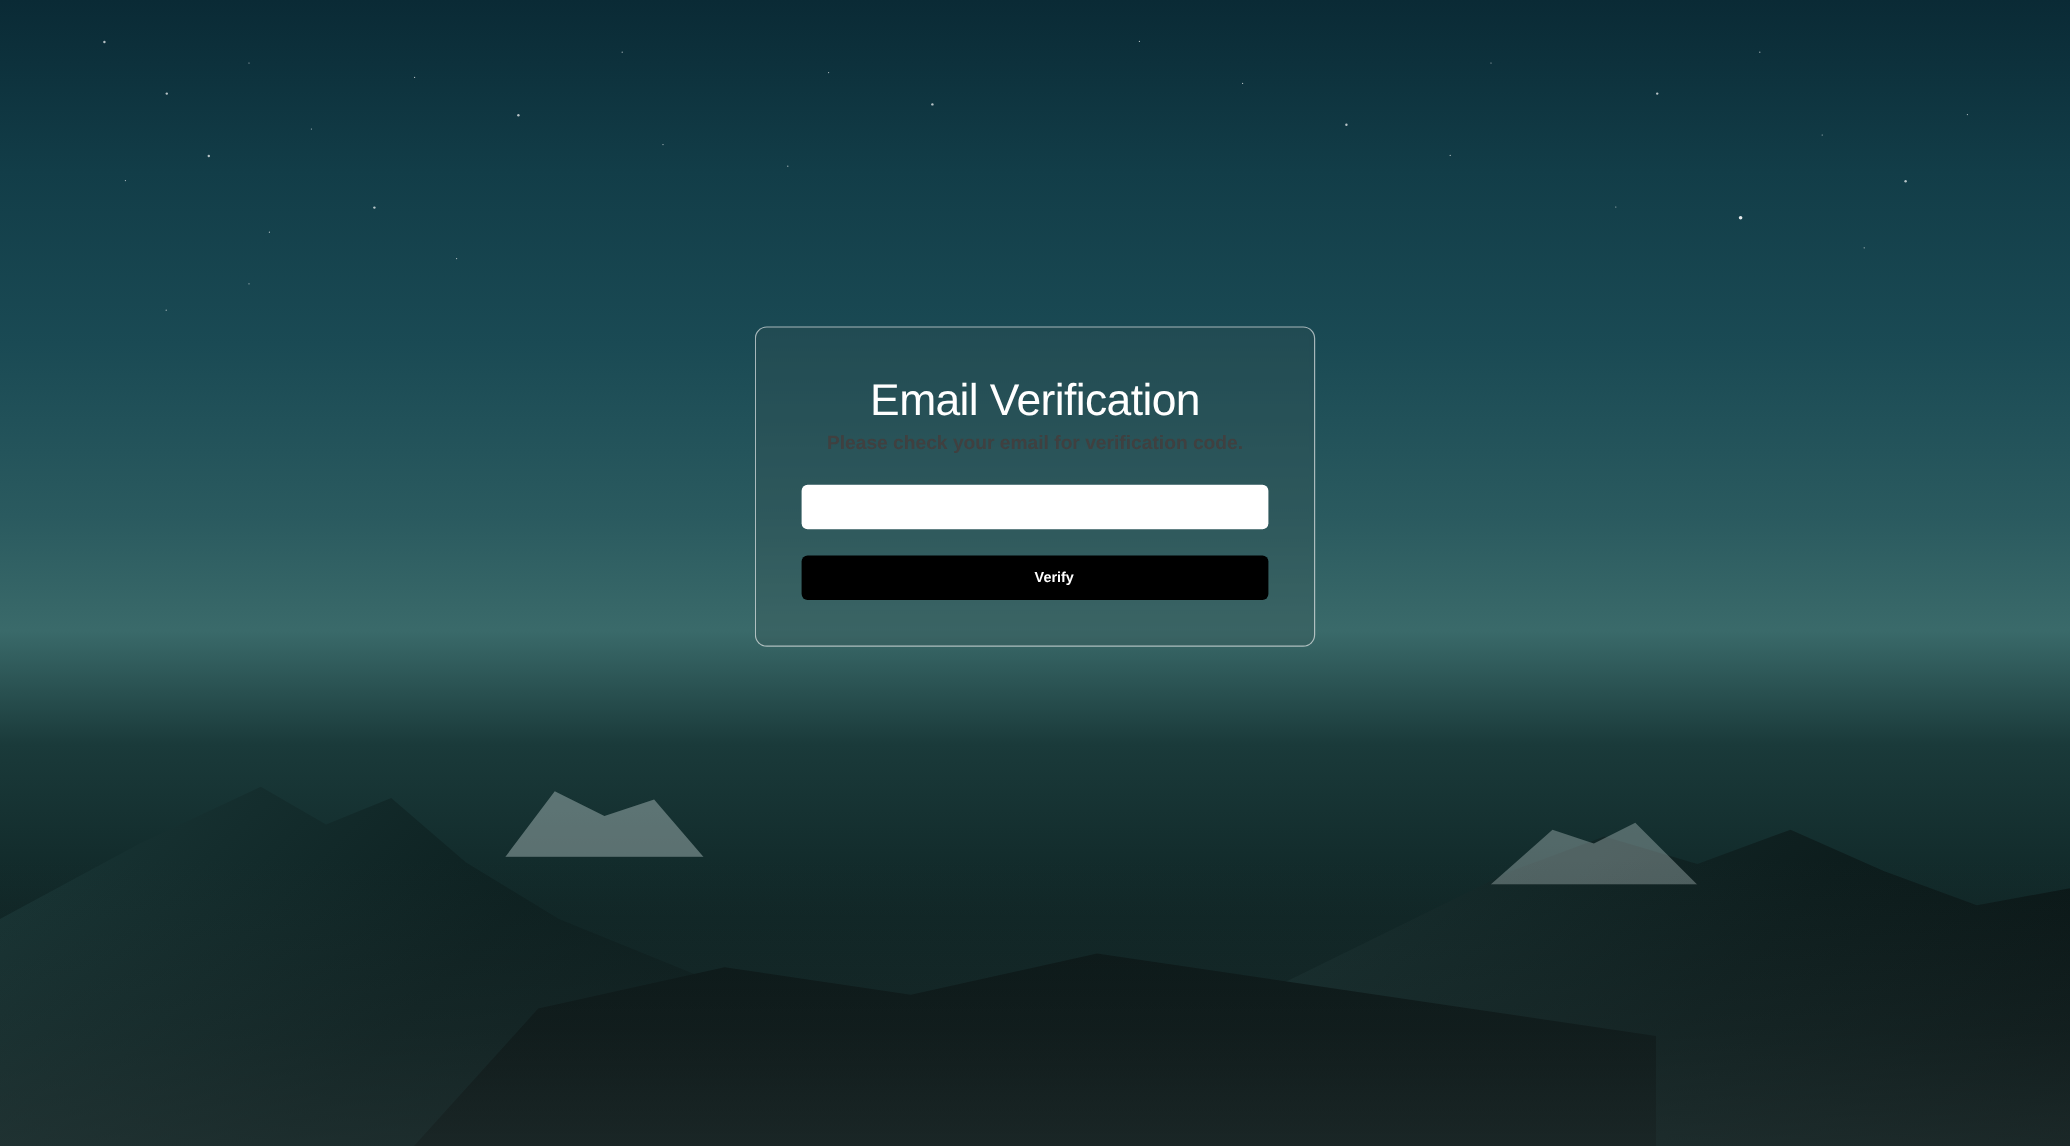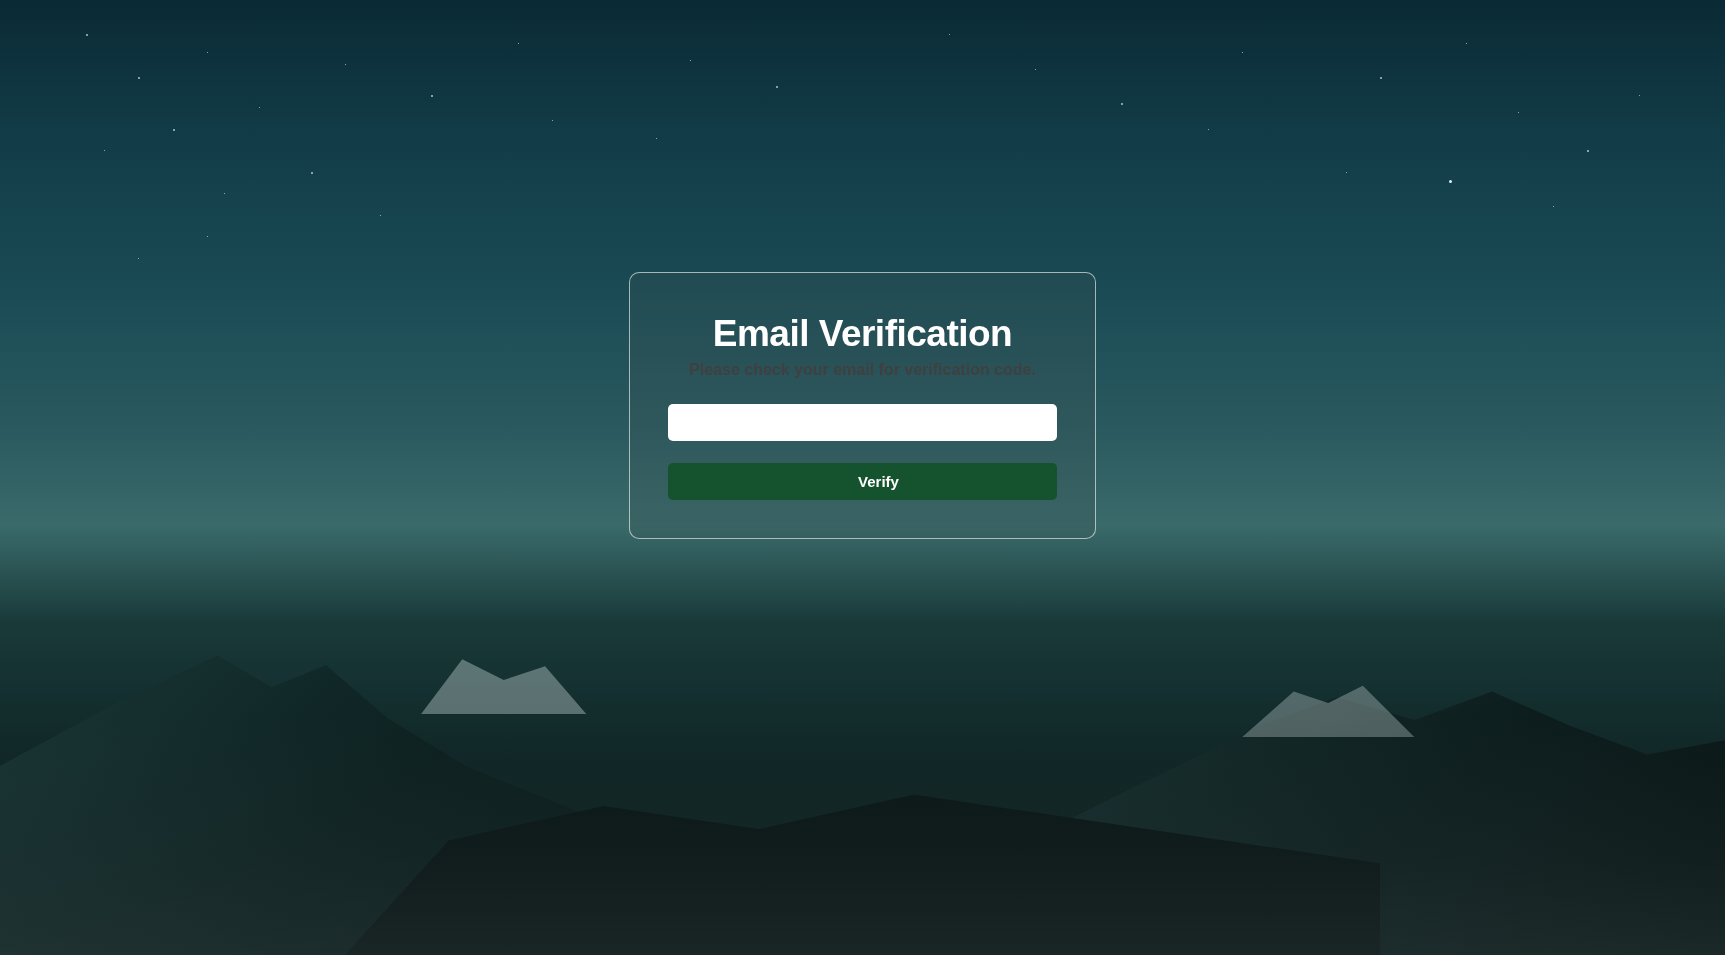--- a/index.html
+++ b/index.html
@@ -136,21 +136,21 @@
       border: 1px solid rgba(255, 255, 255, 0.6);
       border-radius: 10px;
       padding: 40px 38px 38px 38px;
       backdrop-filter: blur(2px);
       margin-top: -145px;
     }
 
     .card-title {
       color: #ffffff;
       font-size: 37px;
-      font-weight: 700;
+      font-weight: 400;
       text-align: center;
       margin-bottom: 6px;
       letter-spacing: -0.5px;
     }
 
     .card-subtitle {
       color: #404040;
       font-size: 16px;
       font-weight: 600;
       text-align: center;
@@ -165,25 +165,25 @@
       border-radius: 5px;
       padding: 0 12px;
       font-size: 16px;
       margin-bottom: 22px;
       outline: none;
     }
 
     .verify-button {
       width: 100%;
       height: 37px;
-      background: #14532d;
+      background: #000000;
       border: none;
       border-radius: 5px;
       color: #ffffff;
-      font-size: 15px;
+      font-size: 12px;
       font-weight: 600;
       cursor: pointer;
       font-family: inherit;
       padding-left: 32px;
     }
   </style>
 </head>
 <body>
 
 <div class="background"></div>

